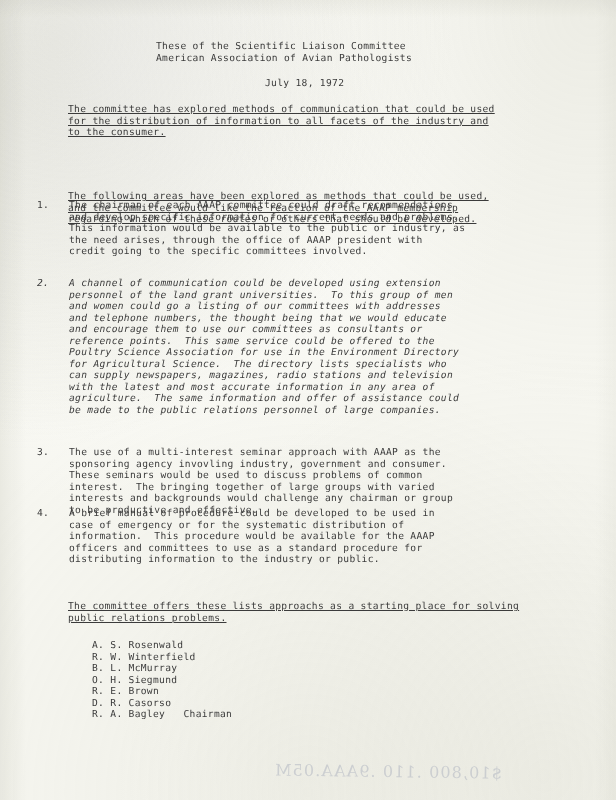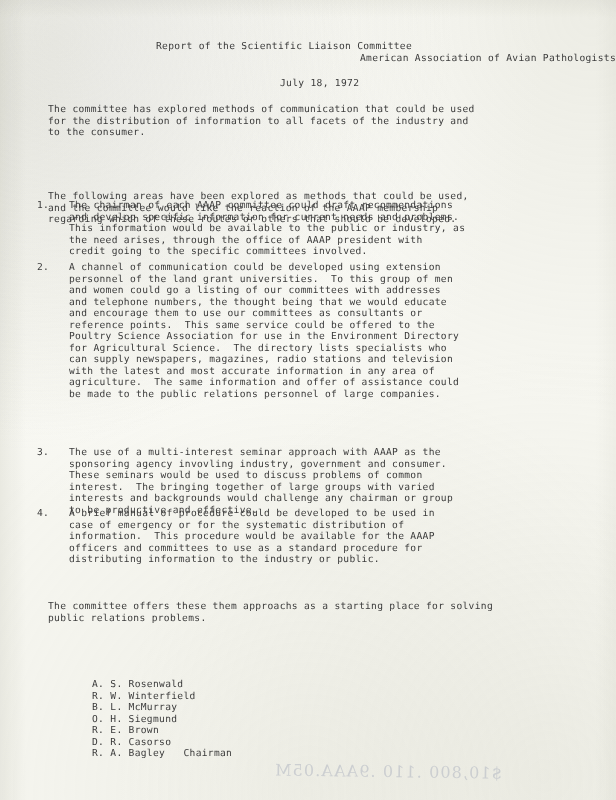--- a/index.html
+++ b/index.html
@@ -64,25 +64,25 @@
   }
 
   .header-block {
     top: 41px;
     text-align: left;
     padding-left: 156px;
   }
   .date-line {
     top: 78px;
     padding-left: 265px;
-    margin-left: 15px;
   }
 
   .para {
-    padding-left: 48px;
+    padding-left: 68px;
+    text-decoration: underline;
   }
 
   .numbered {
     padding-left: 37px;
     display: block;
   }
   .numbered .num {
     display: inline-block;
     width: 32px;
   }
@@ -114,40 +114,40 @@
   }
 </style>
 </head>
 <body>
 
 <div class="page">
 
   <div class="grain"></div>
   <div class="edge-shade"></div>
 
-  <div class="typed header-block" style="top:41px;"><span>Report of the Scientific Liaison Committee</span></div>
-  <div class="typed header-block" style="top:52.6px;text-align:right;"><span>American Association of Avian Pathologists</span></div>
+  <div class="typed header-block" style="top:41px;"><span>These of the Scientific Liaison Committee</span></div>
+  <div class="typed header-block" style="top:52.6px;"><span>American Association of Avian Pathologists</span></div>
 
   <div class="typed date-line" style="top:78px;"><span>July 18, 1972</span></div>
 
   <div class="typed para" style="top:104px;"><span>The committee has explored methods of communication that could be used
 for the distribution of information to all facets of the industry and
 to the consumer.</span></div>
 
   <div class="typed para" style="top:152px;margin-top:39px;"><span>The following areas have been explored as methods that could be used,
 and the committee would like the reaction of the AAAP membership
 regarding which of these routes or others that should be developed.</span></div>
 
   <div class="typed numbered" style="top:200px;"><span class="num">1.</span><span class="body">The chairman of each AAAP committee could draft recommendations
 and develop specific information for current needs and problems.
 This information would be available to the public or industry, as
 the need arises, through the office of AAAP president with
 credit going to the specific committees involved.</span></div>
 
-  <div class="typed numbered" style="top:262px;"><span class="num">2.</span><span class="body">A channel of communication could be developed using extension
+  <div class="typed numbered" style="top:278px;font-style:italic;"><span class="num">2.</span><span class="body">A channel of communication could be developed using extension
 personnel of the land grant universities.  To this group of men
 and women could go a listing of our committees with addresses
 and telephone numbers, the thought being that we would educate
 and encourage them to use our committees as consultants or
 reference points.  This same service could be offered to the
 Poultry Science Association for use in the Environment Directory
 for Agricultural Science.  The directory lists specialists who
 can supply newspapers, magazines, radio stations and television
 with the latest and most accurate information in any area of
 agriculture.  The same information and offer of assistance could
@@ -159,24 +159,24 @@
 interest.  The bringing together of large groups with varied
 interests and backgrounds would challenge any chairman or group
 to be productive and effective.</span></div>
 
   <div class="typed numbered" style="top:508px;"><span class="num">4.</span><span class="body">A brief manual of procedure could be developed to be used in
 case of emergency or for the systematic distribution of
 information.  This procedure would be available for the AAAP
 officers and committees to use as a standard procedure for
 distributing information to the industry or public.</span></div>
 
-  <div class="typed para" style="top:601px;"><span>The committee offers these them approachs as a starting place for solving
+  <div class="typed para" style="top:601px;"><span>The committee offers these lists approachs as a starting place for solving
 public relations problems.</span></div>
 
-  <div class="typed sig-block" style="top:679px;"><span>A. S. Rosenwald
+  <div class="typed sig-block" style="top:640px;"><span>A. S. Rosenwald
 R. W. Winterfield
 B. L. McMurray
 O. H. Siegmund
 R. E. Brown
 D. R. Casorso
 R. A. Bagley   Chairman</span></div>
 
   <div class="bleed"><span>$10,800 .110 .9AAA.05M</span></div>
 
 </div>

